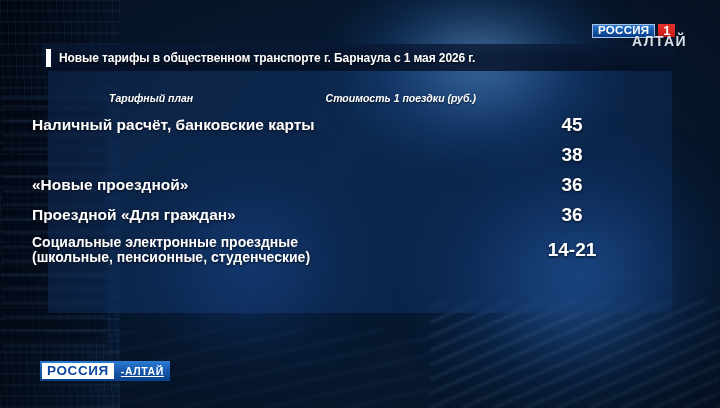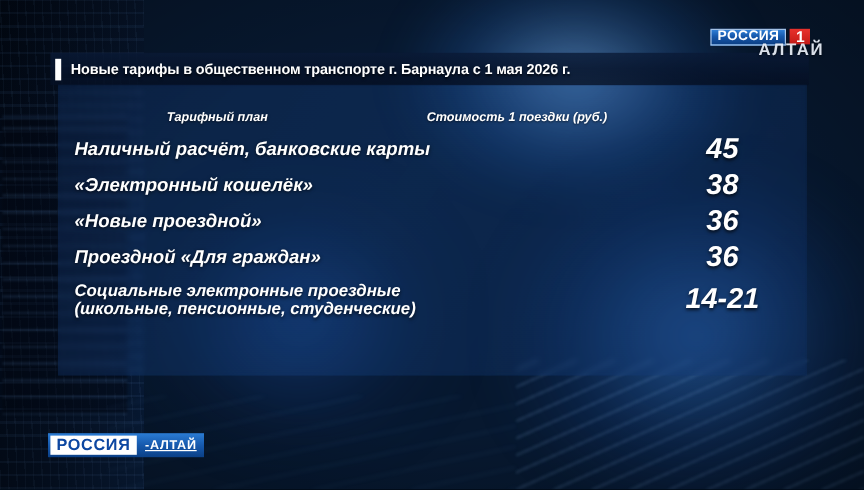--- a/index.html
+++ b/index.html
@@ -113,21 +113,21 @@
     font-size: 12px;
     font-weight: bold;
     letter-spacing: -0.1px;
     white-space: nowrap;
     text-shadow: 0 1px 2px rgba(0,0,0,0.75);
   }
 
   
   .table {
     position: absolute;
-    left: 62px; top: 78px;
+    left: 32px; top: 78px;
     width: 512px;
   }
   .thead {
     display: flex;
     align-items: baseline;
     padding: 14px 0 6px 0;
   }
   .th-plan {
     margin-left: 77px;
     color: #ffffff;
@@ -143,42 +143,41 @@
     font-style: italic;
     font-weight: bold;
     font-size: 10.5px;
     white-space: nowrap;
     text-shadow: 0 1px 2px rgba(0,0,0,0.6);
   }
   .row {
     display: flex;
     align-items: center;
     height: 30px;
-    font-style: italic;
   }
   .row.tall { height: 40px; }
   .cell-name {
     color: #ffffff;
     font-size: 15.5px;
     font-weight: bold;
     line-height: 1.06;
     white-space: pre-line;
     text-shadow: 0 1px 3px rgba(0,0,0,0.7);
   }
   .cell-name.small {
     font-size: 14px;
     line-height: 1.05;
   }
   .cell-price {
     position: absolute;
     left: 485px;
     width: 110px;
     text-align: center;
     color: #ffffff;
-    font-size: 24px;
+    font-size: 19px;
     font-weight: bold;
     text-shadow: 0 1px 3px rgba(0,0,0,0.75);
   }
   .rowwrap { position: relative; }
 
   
   .logo-r1 {
     position: absolute;
     left: 592px; top: 24px;
     display: flex;
@@ -286,21 +285,20 @@
 
     <div class="rowwrap">
       <div class="row">
         <div class="cell-name">Наличный расчёт, банковские карты</div>
         <div class="cell-price">45</div>
       </div>
     </div>
 
     <div class="rowwrap">
       <div class="row">
-        <div class="cell-name">«Электронный кошелёк»</div>
         <div class="cell-price">38</div>
       </div>
     </div>
 
     <div class="rowwrap">
       <div class="row">
         <div class="cell-name">«Новые проездной»</div>
         <div class="cell-price">36</div>
       </div>
     </div>

